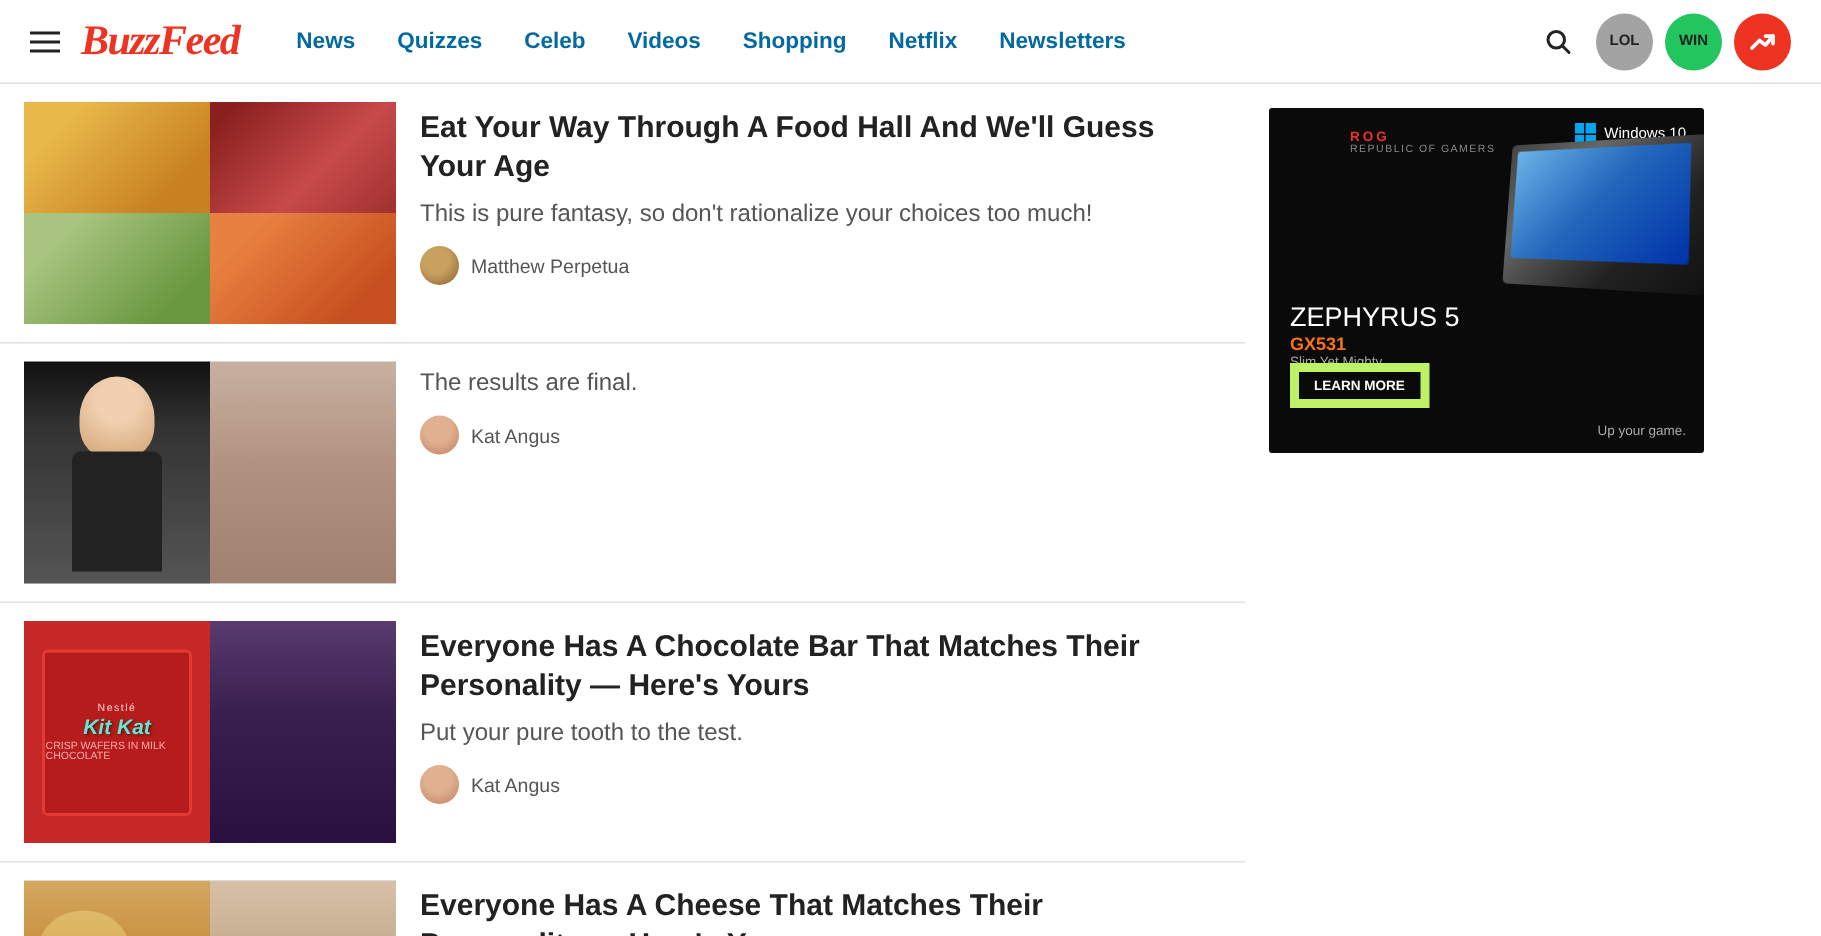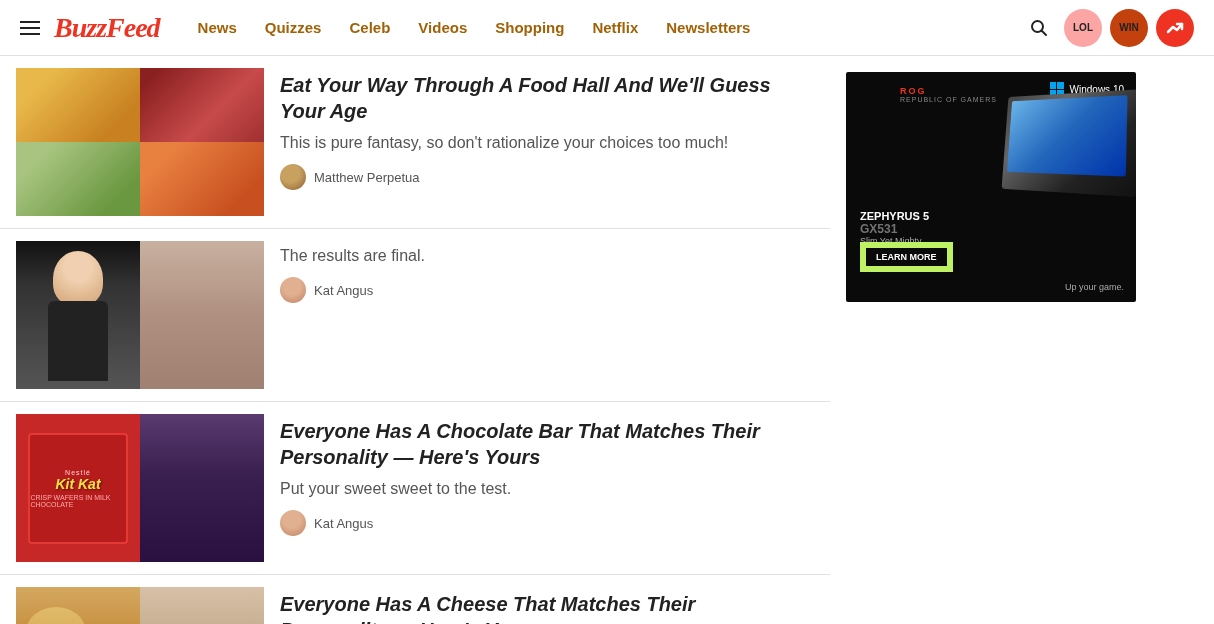--- a/index.html
+++ b/index.html
@@ -38,21 +38,21 @@
     }
     .nav {
       display: flex;
       align-items: center;
       gap: 0;
     }
     .nav-item {
       padding: 0 14px;
       font-size: 15px;
       font-weight: 600;
-      color: #a16207;
+      color: #0369a1;
       cursor: pointer;
       text-decoration: none;
       white-space: nowrap;
     }
     .header-right {
       margin-left: auto;
       display: flex;
       align-items: center;
       gap: 8px;
     }
@@ -62,34 +62,34 @@
       display: flex;
       align-items: center;
       justify-content: center;
       cursor: pointer;
       font-size: 18px;
       color: #222;
     }
     .badge-lol {
       width: 38px;
       height: 38px;
-      background: #fca5a5;
+      background: #a3a3a3;
       border-radius: 50%;
       display: flex;
       align-items: center;
       justify-content: center;
       font-size: 10px;
       font-weight: 900;
       color: #222;
       cursor: pointer;
     }
     .badge-win {
       width: 38px;
       height: 38px;
-      background: #c2410c;
+      background: #22c55e;
       border-radius: 50%;
       display: flex;
       align-items: center;
       justify-content: center;
       font-size: 10px;
       font-weight: 900;
       color: #222;
       cursor: pointer;
     }
     .badge-trending {
@@ -139,21 +139,20 @@
     .article-content {
       padding: 4px 16px;
       flex: 1;
     }
     .article-title {
       font-size: 20px;
       font-weight: 700;
       color: #222;
       line-height: 1.3;
       margin-bottom: 8px;
-      font-style: italic;
     }
     .article-desc {
       font-size: 16px;
       color: #555;
       margin-bottom: 10px;
       line-height: 1.4;
     }
     .author-row {
       display: flex;
       align-items: center;
@@ -286,21 +285,21 @@
       height: 75%;
       background: #b71c1c;
       border-radius: 4px;
       display: flex;
       flex-direction: column;
       align-items: center;
       justify-content: center;
       border: 2px solid #e53935;
     }
     .kitkat-text-logo {
-      color: #fde047;
+      color: #5eead4;
       font-size: 14px;
       font-weight: 900;
       font-style: italic;
       text-shadow: 1px 1px 2px rgba(0,0,0,0.5);
     }
     .kitkat-nestle {
       color: #ffcccc;
       font-size: 7px;
       letter-spacing: 1px;
     }
@@ -418,21 +417,21 @@
           <div class="kitkat-bar-inner">
             <div class="kitkat-nestle">Nestlé</div>
             <div class="kitkat-text-logo">Kit Kat</div>
             <div style="color:#ffaaaa;font-size:7px;margin-top:2px;">CRISP WAFERS IN MILK CHOCOLATE</div>
           </div>
         </div>
         <div class="kitkat-person-side" style="background:linear-gradient(180deg,#5a3a70 0%,#3a2050 40%,#2a1040 100%);"></div>
       </div>
       <div class="article-content">
         <div class="article-title">Everyone Has A Chocolate Bar That Matches Their Personality — Here's Yours</div>
-        <div class="article-desc">Put your sweet sweet to the test.</div>
+        <div class="article-desc">Put your pure tooth to the test.</div>
         <div class="author-row">
           <div class="author-avatar avatar-kat"></div>
           <span class="author-name">Kat Angus</span>
         </div>
       </div>
     </div>
 
     <div class="article-card">
       <div class="article-img cheese-img">
         <div class="cheese-side">
@@ -467,22 +466,22 @@
         <div style="color:#888;font-size:7px;letter-spacing:1px;">REPUBLIC OF GAMERS</div>
       </div>
 
       <div class="laptop-graphic">
         <div style="position:relative;width:140px;height:100px;background:linear-gradient(135deg,#444 0%,#666 30%,#222 70%,#111 100%);transform:perspective(300px) rotateY(-20deg) rotateX(8deg);border-radius:4px;">
           <div style="position:absolute;top:5px;left:5px;right:10px;bottom:18px;background:linear-gradient(135deg,#6ab4e8 0%,#2266bb 50%,#0033aa 100%);border-radius:2px;"></div>
         </div>
       </div>
 
       <div style="position:absolute;bottom:56px;left:14px;">
-        <div style="color:#fff;font-size:11px;font-weight:700;text-align:right;">ZEPHYRUS 5</div>
-        <div style="color:#737373;font-size:12px;font-weight:700;">GX531</div>
+        <div style="color:#fff;font-size:18px;font-weight:400;text-align:right;">ZEPHYRUS 5</div>
+        <div style="color:#f97316;font-size:12px;font-weight:700;">GX531</div>
         <div style="color:#aaa;font-size:9px;margin-top:0;">Slim Yet Mighty</div>
       </div>
 
       <button class="learn-more-btn">LEARN MORE</button>
 
       <div class="up-game">Up your game.</div>
     </div>
   </div>
 
 </div>

